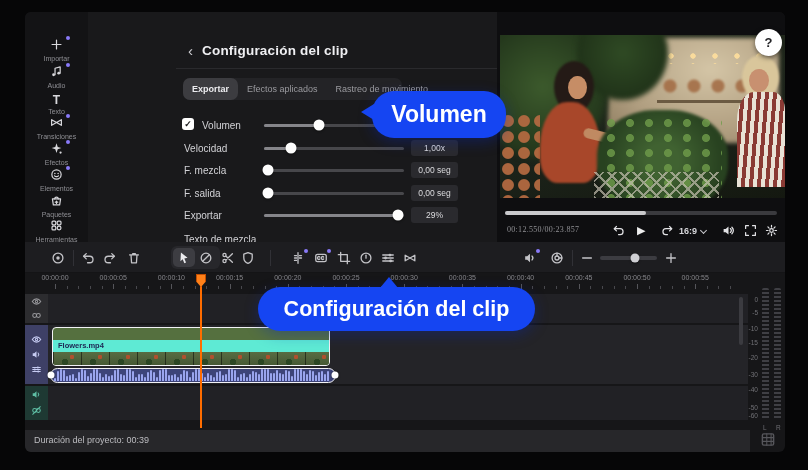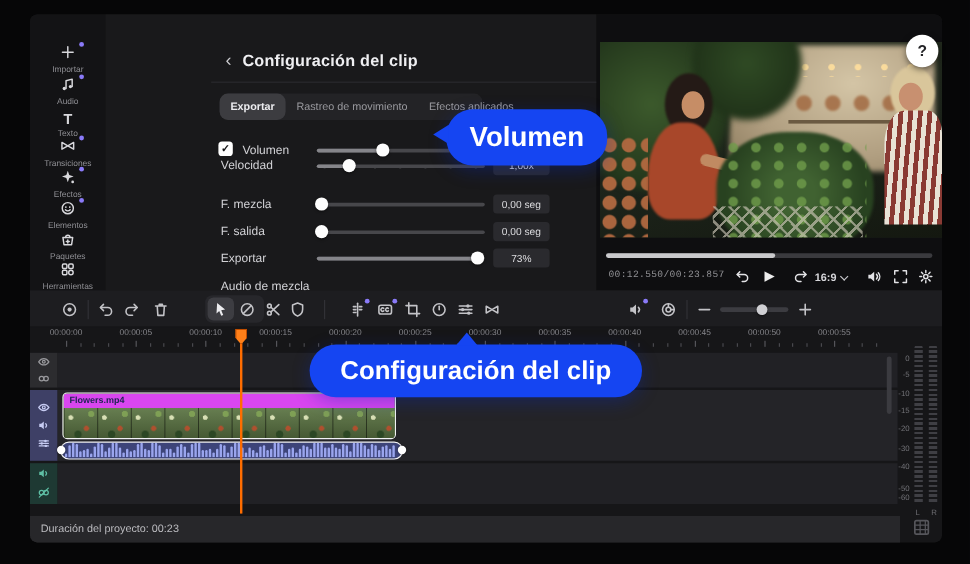--- a/index.html
+++ b/index.html
@@ -39,21 +39,21 @@
   .dropdown .dd-val{position:absolute;left:12px;top:0;font-size:9.5px;color:#dcdcdf;line-height:19px;}
   .chev{display:inline-block;width:5px;height:5px;border-right:1.4px solid #c9c9cd;border-bottom:1.4px solid #c9c9cd;transform:rotate(45deg);}
   .dropdown .chev{position:absolute;right:12px;top:5px;}
   
   .video{position:absolute;left:500px;top:35px;width:285px;height:163px;overflow:hidden;background:#1a2016;}
   .vb{position:absolute;}
   .help{position:absolute;left:755px;top:29px;width:27px;height:27px;border-radius:50%;background:#fff;color:#232326;
     font-size:13px;font-weight:bold;text-align:center;line-height:27px;box-shadow:0 2px 5px rgba(0,0,0,.5);cursor:pointer;z-index:11;}
   .scrub{position:absolute;left:505px;top:211px;width:272px;height:3.5px;background:#3a3a3e;border-radius:2px;cursor:pointer;}
   .scrub .fill{position:absolute;left:0;top:0;height:100%;background:#c9c9cc;border-radius:2px;}
-  .timecode{position:absolute;left:507px;top:225px;font-family:Liberation Mono, monospace;font-size:8px;color:#909094;letter-spacing:.3px;}
+  .timecode{position:absolute;left:507px;top:225px;font-family:Liberation Serif, serif;font-size:8px;color:#909094;letter-spacing:.3px;}
   .pv-ic{position:absolute;top:224px;width:13px;height:13px;color:#e2e2e5;cursor:pointer;}
   .aspect{position:absolute;left:679px;top:226px;font-size:9px;font-weight:bold;color:#d6d6da;cursor:pointer;}
   .aspect .chev{width:4px;height:4px;margin-left:4px;margin-bottom:1px;}
   
   .toolbar{position:absolute;left:25px;top:242px;width:760px;height:30px;background:#1d1d20;border-bottom:1px solid #141416;border-radius:0;}
   .tb-ic{position:absolute;top:251px;width:14px;height:14px;color:#c3c3c7;cursor:pointer;}
   .tb-div{position:absolute;top:250px;width:1px;height:16px;background:#313136;}
   .tool-pill{position:absolute;left:171px;top:246px;width:49px;height:23px;background:#27272b;border-radius:6px;}
   .tool-pill-active{position:absolute;left:173px;top:248px;width:22px;height:19px;background:#3d3d42;border-radius:5px;}
   .zoom-track{position:absolute;left:600px;top:256px;width:57px;height:4px;background:#3c3c41;border-radius:2px;cursor:pointer;}
@@ -66,21 +66,21 @@
   #ruler{position:absolute;left:25px;top:272px;width:723px;height:20px;}
   .rl{position:absolute;top:2px;width:32px;text-align:center;font-size:7px;color:#86868b;}
   .rt{position:absolute;top:14px;width:1px;height:3px;background:#48484d;}
   .rt5{top:12px;height:5px;background:#55555a;}
   .lane-h{position:absolute;left:25px;width:23px;}
   .lane-r{position:absolute;left:48px;width:700px;background:#212125;}
   .lh-ic{position:absolute;left:6px;width:11px;height:11px;cursor:pointer;}
   
   .clip-video{position:absolute;left:52px;top:327px;width:278px;height:39px;border:1.5px solid #f2f2f5;border-radius:4px;
     overflow:hidden;box-sizing:border-box;background:#55703f;cursor:grab;z-index:4;}
-  .clip-title{position:absolute;left:0;top:0;width:100%;height:12px;background:#d946ef;
+  .clip-title{position:absolute;left:0;top:12px;width:100%;height:12px;background:#5eead4;
     font-size:7.5px;font-weight:bold;color:#1d2452;line-height:12px;padding-left:5px;box-sizing:border-box;}
   .clip-thumbs{position:absolute;left:0;top:12px;width:100%;height:27px;background-color:#5a7342;
     background-image:
       radial-gradient(circle at 6px 8px,#d9e0b5 0 1.8px,rgba(0,0,0,0) 2.2px),
       radial-gradient(circle at 19px 17px,#b0502e 0 2px,rgba(0,0,0,0) 2.4px),
       radial-gradient(circle at 12px 22px,#2c4724 0 3px,rgba(0,0,0,0) 3.4px),
       radial-gradient(circle at 23px 5px,#7fa055 0 2.4px,rgba(0,0,0,0) 2.8px),
       linear-gradient(90deg,rgba(0,0,0,.5) 0 1px,rgba(0,0,0,0) 1px 28px),
       linear-gradient(180deg,rgba(255,255,255,.08),rgba(0,0,0,.25));
     background-size:28px 27px,28px 27px,28px 27px,28px 27px,28px 27px,100% 100%;}
@@ -182,35 +182,35 @@
       <span class="sb-lab">Herramientas</span>
     </div>
   </nav>
 
   <section class="settings">
     <span class="s-back">‹</span>
     <h1 class="s-title" style="margin:0;">Configuración del clip</h1>
     <div class="s-div"></div>
     <div class="tabs">
       <span class="tab active">Exportar</span>
+      <span class="tab">Efectos aplicados</span>
       <span class="tab">Rastreo de movimiento</span>
-      <span class="tab">Efectos aplicados</span>
     </div>
 
     <div class="srow" style="top:104px;">
       <span class="checkbox">✓</span>
       <span class="s-label" style="left:26px;">Volumen</span>
       <div class="track">
         <div class="fill" style="width: 39%;"></div>
         <div class="thumb" style="left: 39%;"></div>
       </div>
       <span class="vbox">158%</span>
     </div>
 
-    <div class="srow" style="top:117px;">
+    <div class="srow" style="top:127px;">
       <span class="s-label">Velocidad</span>
       <div class="ticks"></div>
       <div class="track">
         <div class="fill" style="width: 19%;"></div>
         <div class="thumb" style="left: 19%;"></div>
       </div>
       <span class="vbox">1,00x</span>
     </div>
 
     <div class="srow" style="top:149px;">
@@ -230,24 +230,24 @@
       </div>
       <span class="vbox">0,00 seg</span>
     </div>
 
     <div class="srow" style="top:194px;">
       <span class="s-label">Exportar</span>
       <div class="track">
         <div class="fill" style="width: 96%;"></div>
         <div class="thumb" style="left: 96%;"></div>
       </div>
-      <span class="vbox">73%</span>
-    </div>
-
-    <span class="s-label" style="position:absolute;left:96px;top:222px;">Audio de mezcla</span>
+      <span class="vbox">29%</span>
+    </div>
+
+    <span class="s-label" style="position:absolute;left:96px;top:222px;">Texto de mezcla</span>
   </section>
 
   <section class="previewpane"></section>
   <div class="video">
     <div class="vb" style="left:0;top:0;right:0;bottom:0;background:linear-gradient(165deg,#27301f,#1c231a 55%,#141810);"></div>
     <div class="vb" style="left:38%;top:2%;width:60%;height:64%;background:radial-gradient(ellipse at 60% 30%,#d4c5a6,#b09e80 60%,#8a795c);border-radius:6px;filter:blur(2px);"></div>
     <div class="vb" style="left:56%;top:10%;width:40%;height:8%;background-image:radial-gradient(circle,#ffdf9d 0 2.4px,rgba(0,0,0,0) 3px);background-size:22px 10px;opacity:.9;filter:blur(.4px);"></div>
     <div class="vb" style="left:56%;top:26%;width:42%;height:14%;background-image:radial-gradient(circle at 10px 9px,#a26a42 0 6px,rgba(0,0,0,0) 7px);background-size:24px 100%;opacity:.85;filter:blur(1px);"></div>
     <div class="vb" style="left:55%;top:40%;width:44%;height:3px;background:#6b5a42;filter:blur(.6px);"></div>
     <div class="vb" style="left:-8%;top:-12%;width:46%;height:88%;background:radial-gradient(circle,#3c5a2c,#22351b 72%);border-radius:50%;filter:blur(3px);"></div>
@@ -652,21 +652,21 @@
         <i style="height: 9.9px;"></i>
       </div>
   </div>
   <i class="handle" style="left:51px;top:375px;"></i>
   <i class="handle" style="left:335px;top:375px;"></i>
 
   <div class="playhead-line"></div>
   <div class="playhead-head"></div>
 
   <div class="statusbar">
-    <span class="status-text">Duración del proyecto: 00:23</span>
+    <span class="status-text">Duración del proyecto: 00:39</span>
   </div>
 
   <div id="meter-scale">
       <span style="top: 14px;">0</span>
       <span style="top: 27px;">-5</span>
       <span style="top: 43px;">-10</span>
       <span style="top: 57px;">-15</span>
       <span style="top: 72px;">-20</span>
       <span style="top: 89px;">-30</span>
       <span style="top: 104px;">-40</span>

